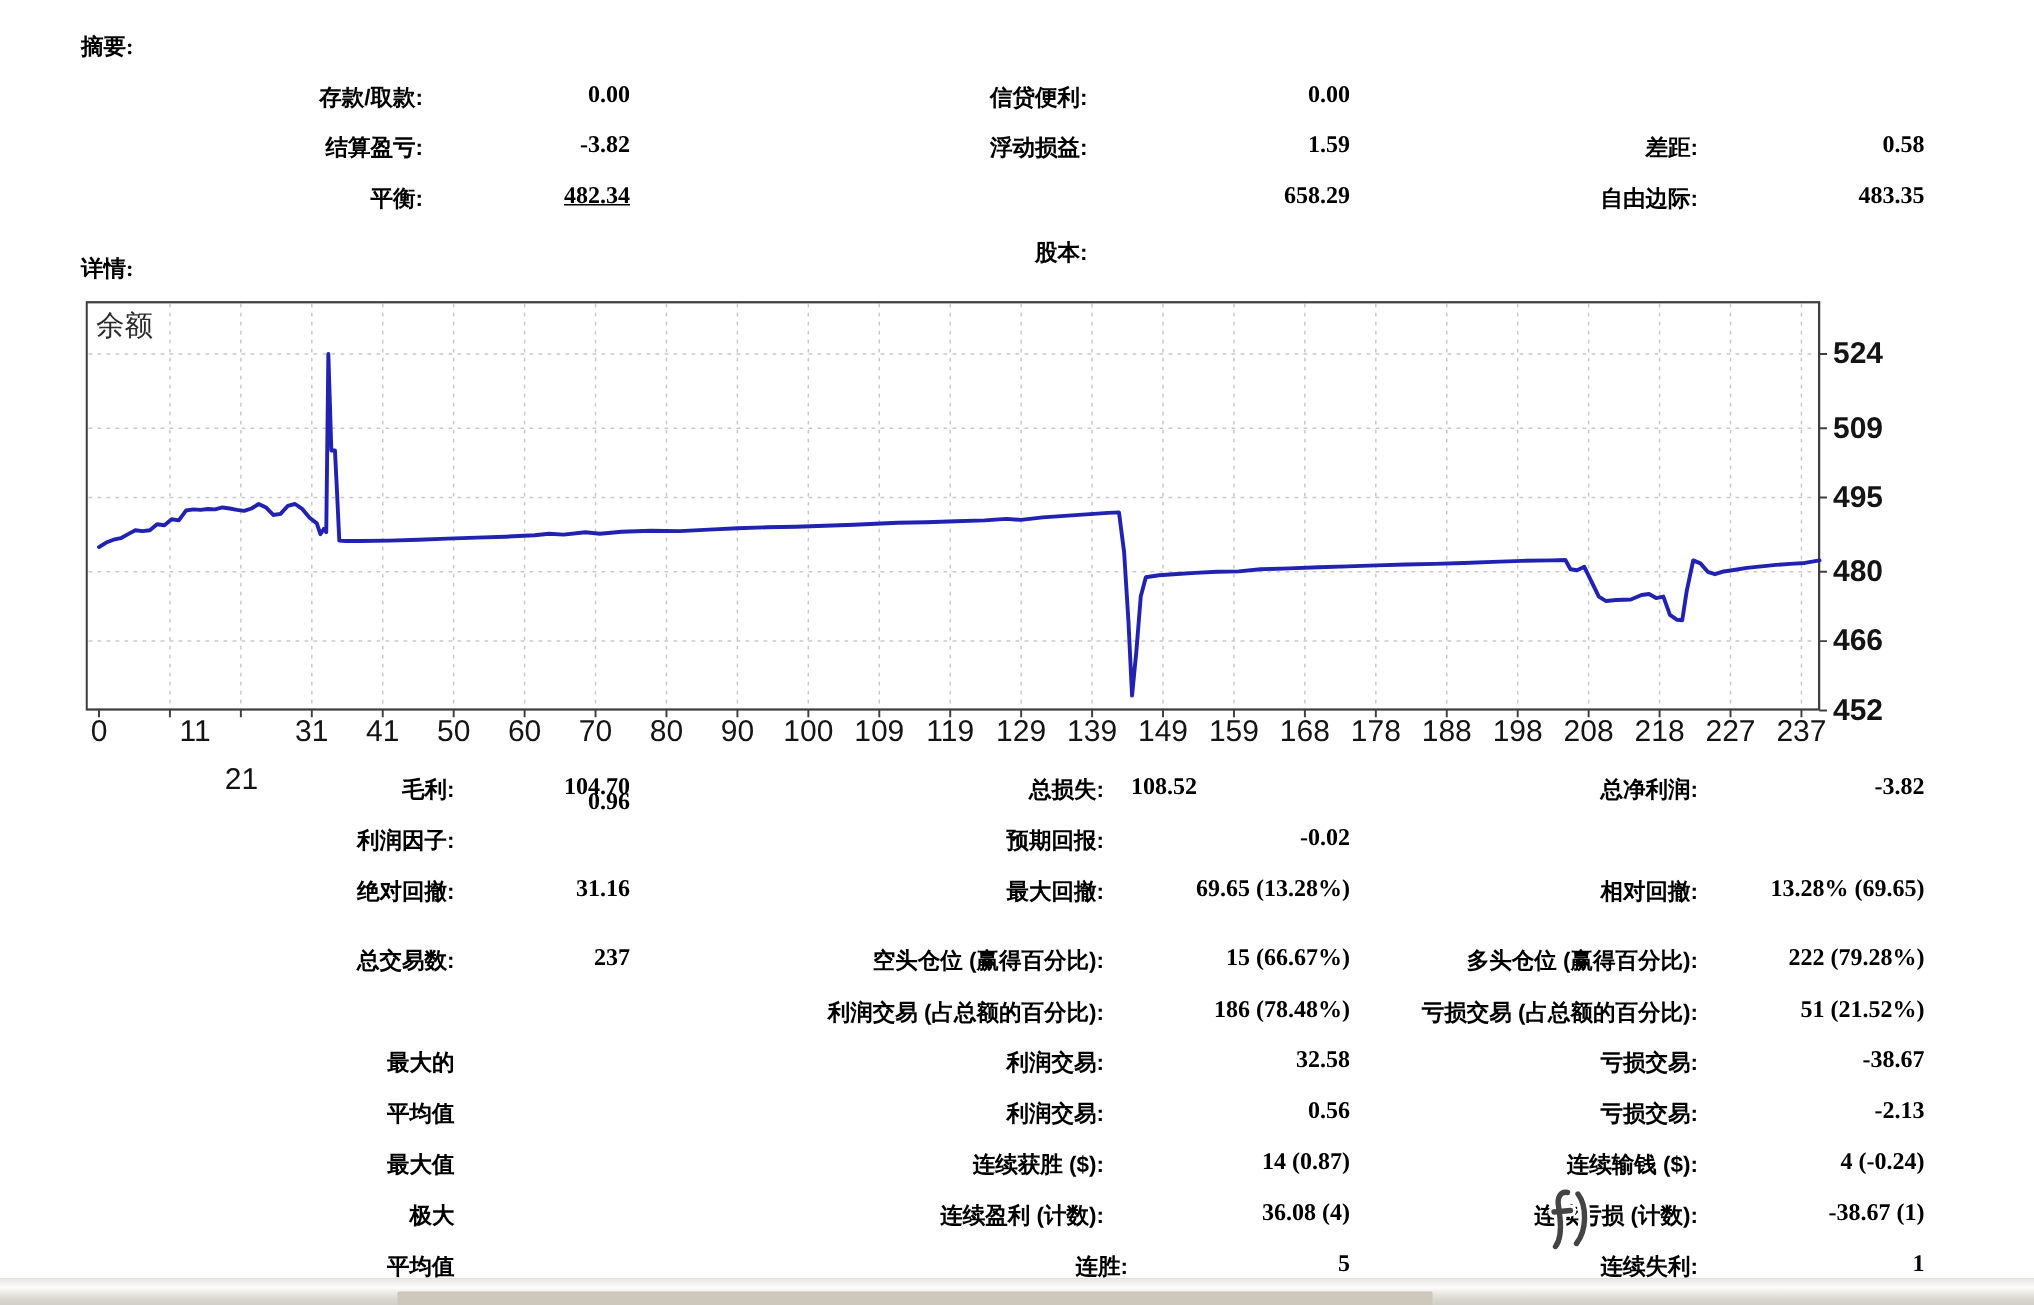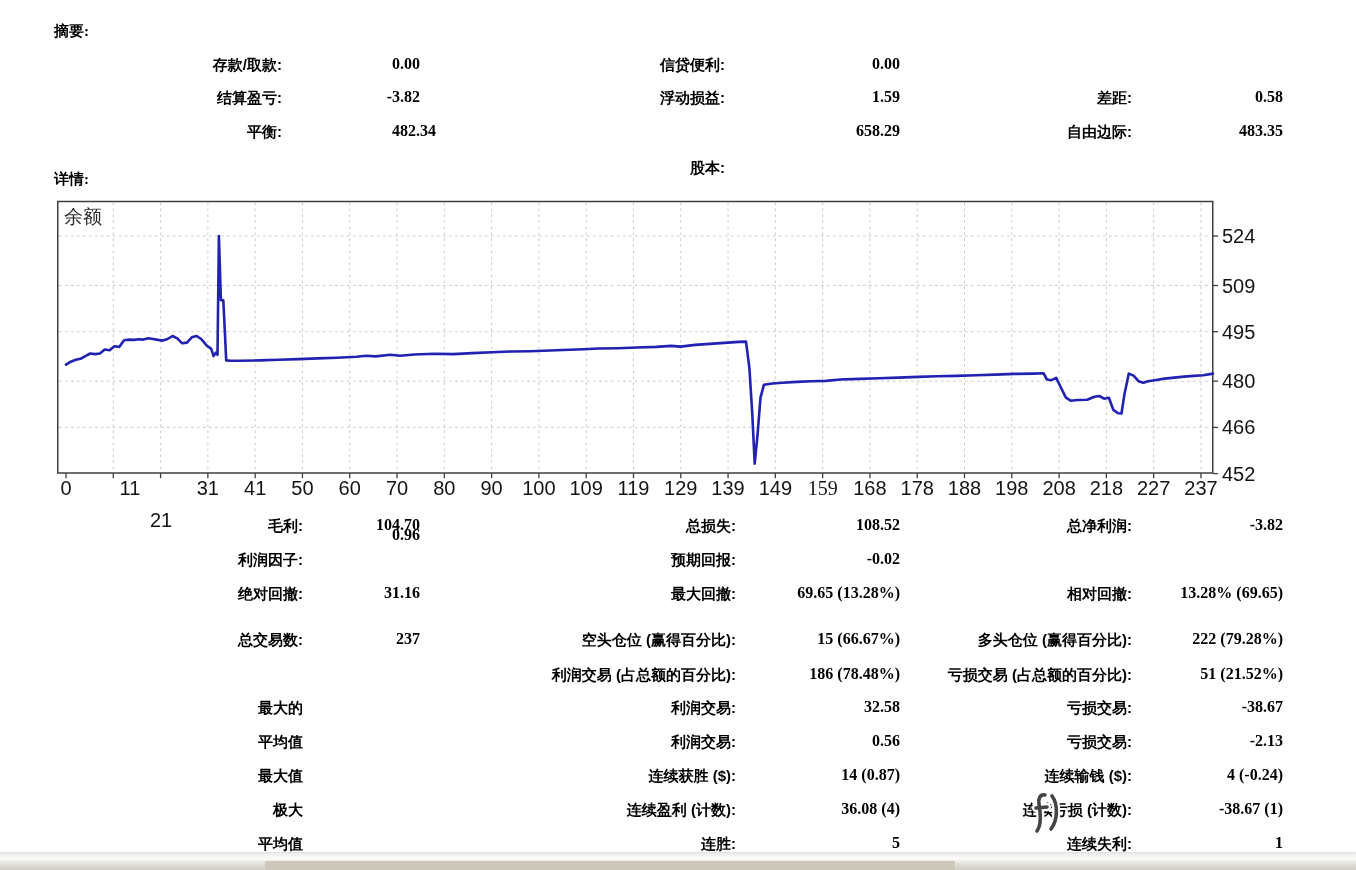--- a/index.html
+++ b/index.html
@@ -6,21 +6,21 @@
   .page{position:relative;width:1356px;height:870px;background:#ffffff;overflow:hidden;
         font-family:"Liberation Sans",sans-serif;}
   .heading{position:absolute;left:54px;font-size:15px;font-weight:bold;color:#000;white-space:nowrap;font-family:Liberation Serif, serif;}
   .cell-label{position:absolute;font-size:15px;font-weight:bold;color:#000;text-align:right;white-space:nowrap;}
   .cell-value{position:absolute;font-size:16px;font-weight:bold;color:#000;text-align:right;white-space:nowrap;
               font-family:"Liberation Serif",serif;}
   .chart-wrap{position:absolute;left:0;top:0;}
   #chart-svg{position:absolute;left:57px;top:200px;}
   .series-label{position:absolute;left:64px;top:204px;font-size:19px;color:#2b2b2b;white-space:nowrap;}
   .xlab{position:absolute;top:477px;font-size:20px;color:#141414;transform:translateX(-50%);white-space:nowrap;}
-  .ylab{position:absolute;left:1222px;font-size:20px;color:#141414;white-space:nowrap;}
+  .ylab{position:absolute;left:1222px;font-size:20px;color:#141414;white-space:nowrap;font-weight:bold;}
   .watermark{position:absolute;left:1030px;top:788px;height:52px;display:flex;align-items:center;z-index:6;}
   .wm-text{font-size:31px;font-weight:bold;color:#3a3a3a;letter-spacing:1px;opacity:0.95;white-space:nowrap;
            font-family:"Liberation Sans",sans-serif;
            text-shadow:-2px -2px 0 #fff,2px -2px 0 #fff,-2px 2px 0 #fff,2px 2px 0 #fff,0 2px 0 #fff,0 -2px 0 #fff,2px 0 0 #fff,-2px 0 0 #fff;}
   .wm-icon{margin-right:5px;display:inline-block;}
   .bottombar{position:absolute;left:0;top:852px;width:1356px;height:18px;
              background:linear-gradient(#eceae7 0%,#fbfbfa 30%,#dcd9d3 70%,#cfccc5 100%);
              border-top:1px solid #e3e1dd;}
   .bb-thumb{position:absolute;left:265px;top:8px;width:690px;height:9px;background:#cdc8bb;border-radius:1px;}
 </style>
@@ -43,21 +43,21 @@
       <div>
         <span class="cell-label" style="left: -78px; width: 360px; top: 89px;">结算盈亏:</span>
         <span class="cell-value" style="left: 220px; width: 200px; top: 88px;">-3.82</span>
         <span class="cell-label" style="left: 365px; width: 360px; top: 89px;">浮动损益:</span>
         <span class="cell-value" style="left: 700px; width: 200px; top: 88px;">1.59</span>
         <span class="cell-label" style="left: 772px; width: 360px; top: 89px;">差距:</span>
         <span class="cell-value" style="left: 1083px; width: 200px; top: 88px;">0.58</span>
       </div>
       <div>
         <span class="cell-label" style="left: -78px; width: 360px; top: 123px;">平衡:</span>
-        <span class="cell-value" style="left: 236px; width: 200px; top: 122px;">482.34</span>
+        <span class="cell-value" style="left: 220px; width: 200px; top: 122px; text-decoration: underline;">482.34</span>
         <span class="cell-label" style="left: 365px; width: 360px; top: 123px; margin-top: 36px;">股本:</span>
         <span class="cell-value" style="left: 700px; width: 200px; top: 122px;">658.29</span>
         <span class="cell-label" style="left: 772px; width: 360px; top: 123px;">自由边际:</span>
         <span class="cell-value" style="left: 1083px; width: 200px; top: 122px;">483.35</span>
       </div>
     </div>
 
   <div class="heading" style="top:170px">详情:</div>
 
   <div class="chart-wrap">
@@ -136,21 +136,21 @@
         <div class="xlab" style="left: 349.74px;">60</div>
         <div class="xlab" style="left: 397.03px;">70</div>
         <div class="xlab" style="left: 444.32px;">80</div>
         <div class="xlab" style="left: 491.61px;">90</div>
         <div class="xlab" style="left: 538.9px;">100</div>
         <div class="xlab" style="left: 586.19px;">109</div>
         <div class="xlab" style="left: 633.48px;">119</div>
         <div class="xlab" style="left: 680.77px;">129</div>
         <div class="xlab" style="left: 728.06px;">139</div>
         <div class="xlab" style="left: 775.35px;">149</div>
-        <div class="xlab" style="left: 822.64px; font-family: Liberation Serif, serif;">159</div>
+        <div class="xlab" style="left: 822.64px;">159</div>
         <div class="xlab" style="left: 869.93px;">168</div>
         <div class="xlab" style="left: 917.22px;">178</div>
         <div class="xlab" style="left: 964.51px;">188</div>
         <div class="xlab" style="left: 1011.8px;">198</div>
         <div class="xlab" style="left: 1059.09px;">208</div>
         <div class="xlab" style="left: 1106.38px;">218</div>
         <div class="xlab" style="left: 1153.67px;">227</div>
         <div class="xlab" style="left: 1200.96px;">237</div>
       </div>
     <div id="y-labels">
@@ -161,21 +161,21 @@
         <div class="ylab" style="top: 416.4px;">466</div>
         <div class="ylab" style="top: 462.6px;">452</div>
       </div>
   </div>
 
   <div id="stats-rows">
       <div>
         <span class="cell-label" style="left: -57px; width: 360px; top: 517px;">毛利:</span>
         <span class="cell-value" style="left: 220px; width: 200px; top: 516px;">104.70</span>
         <span class="cell-label" style="left: 376px; width: 360px; top: 517px;">总损失:</span>
-        <span class="cell-value" style="left: 700px; width: 200px; top: 516px;">108.52</span>
+        <span class="cell-value" style="left: 676px; width: 200px; top: 516px; text-align: center;">108.52</span>
         <span class="cell-label" style="left: 772px; width: 360px; top: 517px;">总净利润:</span>
         <span class="cell-value" style="left: 1083px; width: 200px; top: 516px;">-3.82</span>
       </div>
       <div>
         <span class="cell-label" style="left: -57px; width: 360px; top: 551px;">利润因子:</span>
         <span class="cell-value" style="left: 220px; width: 200px; top: 526px;">0.96</span>
         <span class="cell-label" style="left: 376px; width: 360px; top: 551px;">预期回报:</span>
         <span class="cell-value" style="left: 700px; width: 200px; top: 550px;">-0.02</span>
         <span class="cell-label" style="left: 772px; width: 360px; top: 551px;"></span>
         <span class="cell-value" style="left: 1083px; width: 200px; top: 550px;"></span>
@@ -232,21 +232,21 @@
         <span class="cell-label" style="left: -57px; width: 360px; top: 801px;">极大</span>
         <span class="cell-value" style="left: 220px; width: 200px; top: 800px;"></span>
         <span class="cell-label" style="left: 376px; width: 360px; top: 801px;">连续盈利 (计数):</span>
         <span class="cell-value" style="left: 700px; width: 200px; top: 800px;">36.08 (4)</span>
         <span class="cell-label" style="left: 772px; width: 360px; top: 801px;">连续亏损 (计数):</span>
         <span class="cell-value" style="left: 1083px; width: 200px; top: 800px;">-38.67 (1)</span>
       </div>
       <div>
         <span class="cell-label" style="left: -57px; width: 360px; top: 835px;">平均值</span>
         <span class="cell-value" style="left: 220px; width: 200px; top: 834px;"></span>
-        <span class="cell-label" style="left: 376px; width: 360px; top: 835px;">连胜:</span>
+        <span class="cell-label" style="left: 392px; width: 360px; top: 835px;">连胜:</span>
         <span class="cell-value" style="left: 700px; width: 200px; top: 834px;">5</span>
         <span class="cell-label" style="left: 772px; width: 360px; top: 835px;">连续失利:</span>
         <span class="cell-value" style="left: 1083px; width: 200px; top: 834px;">1</span>
       </div>
     </div>
 
   <div class="watermark">
     <span class="wm-icon">
       <svg width="30" height="44" viewBox="0 0 30 44">
         <g fill="none" stroke="#ffffff" stroke-width="8" stroke-linecap="round">

